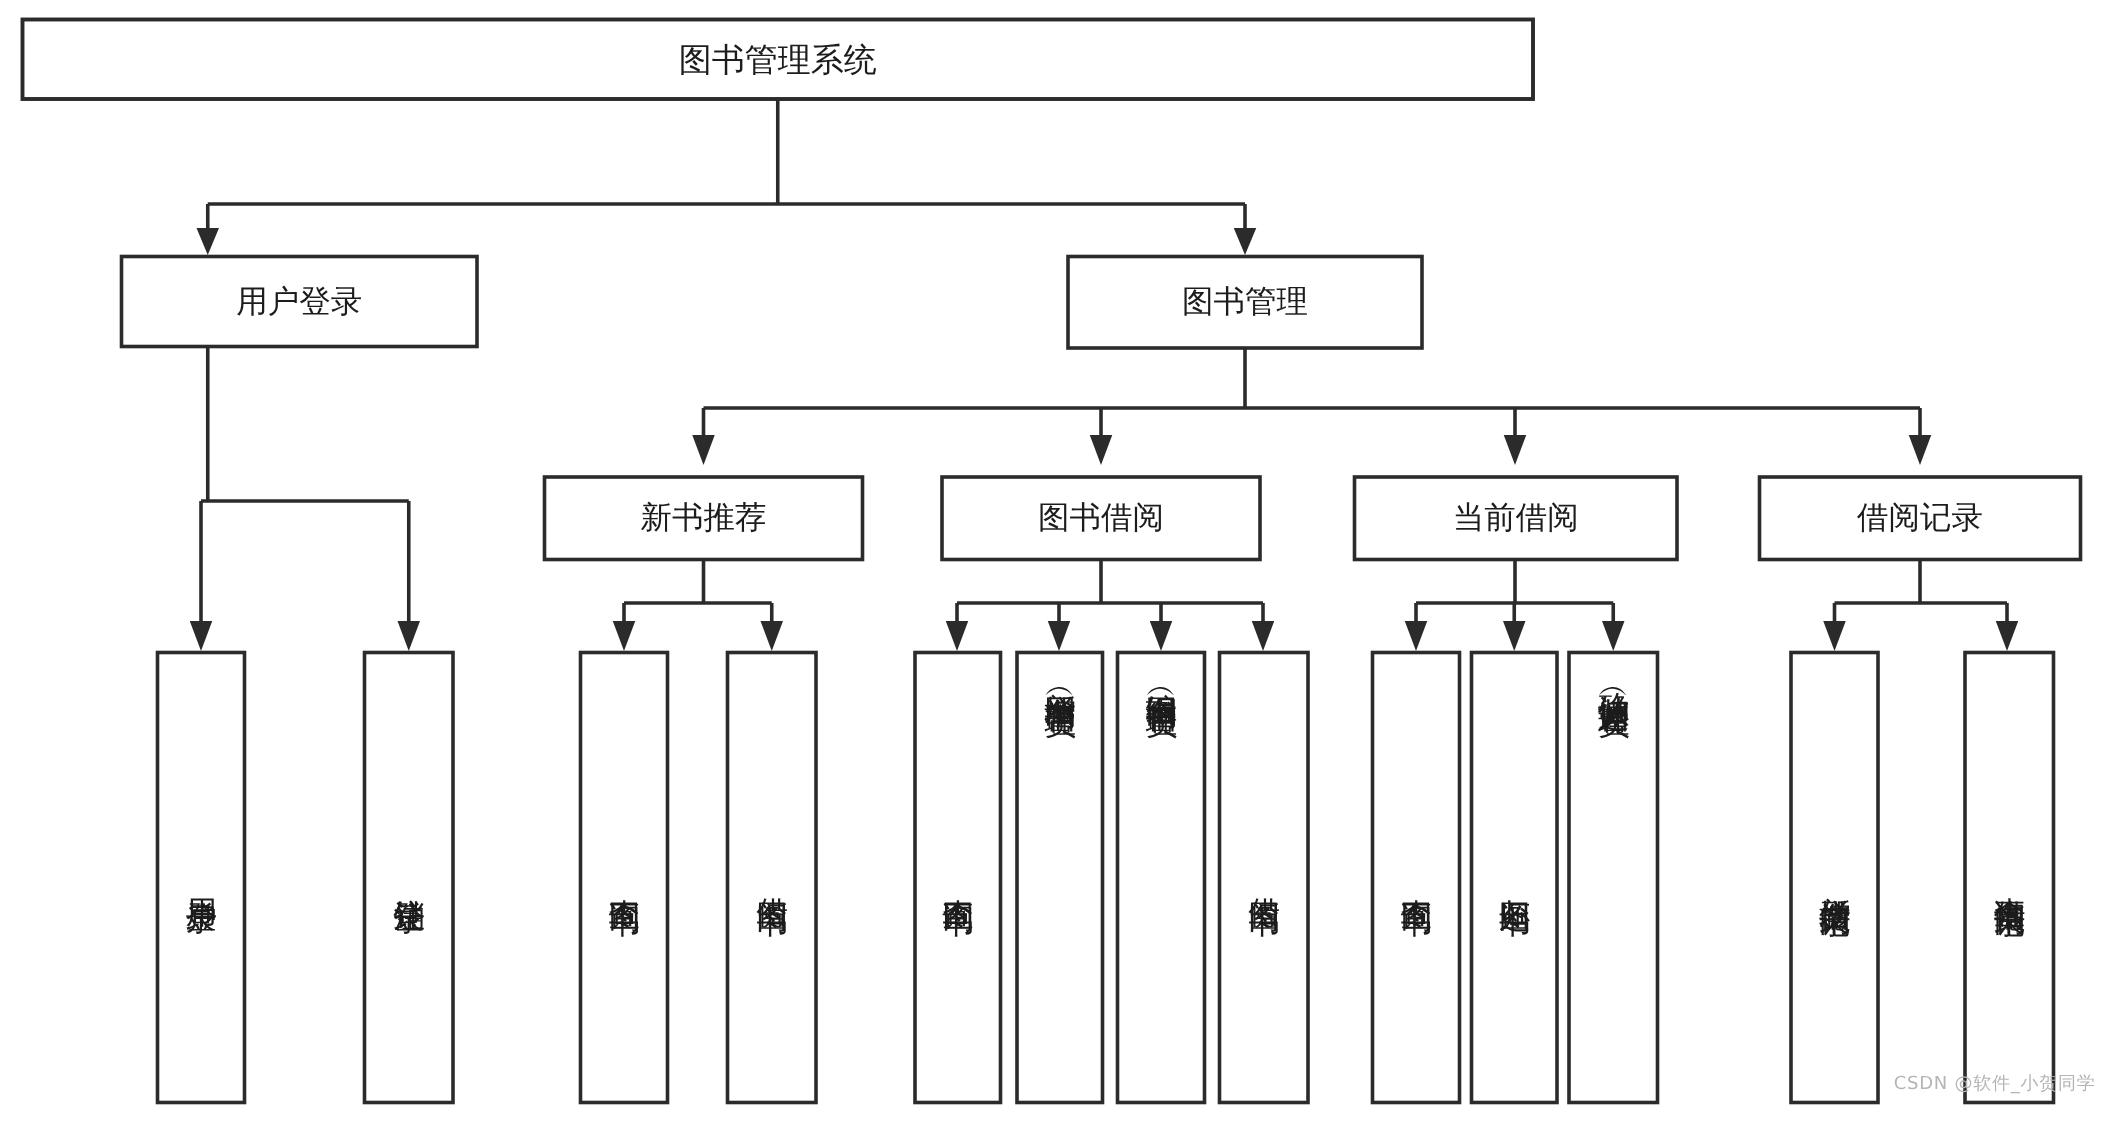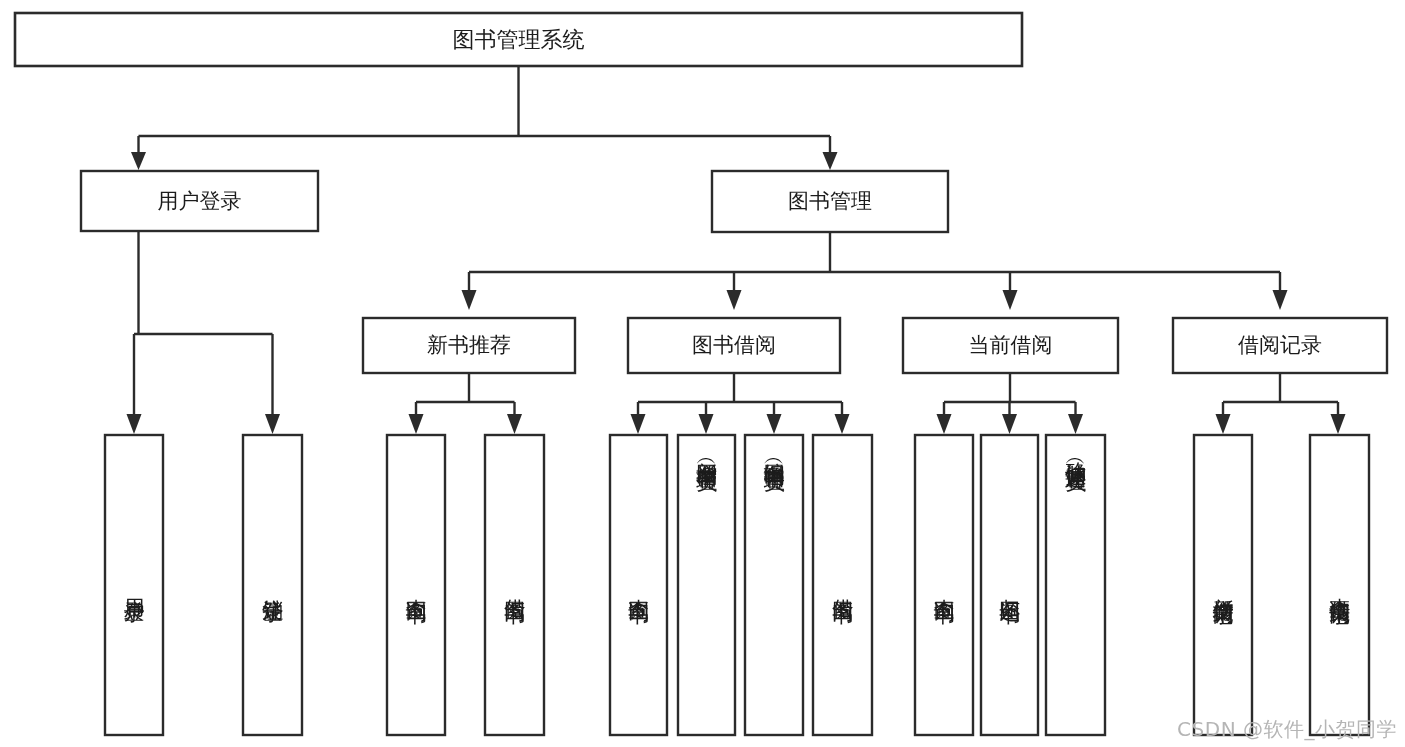--- a/index.html
+++ b/index.html
@@ -72,23 +72,23 @@
     font-size: 21px;
     line-height: 1.08;
     letter-spacing: 1.5px;
     color: #1c1c1c;
     white-space: nowrap;
     pointer-events: none;
   }
   .watermark {
     position: absolute;
     right: 8px;
-    bottom: 4px;
-    font-family: "DejaVu Sans", "Liberation Sans", sans-serif;
-    font-size: 20px;
+    bottom: 16px;
+    font-family: "DejaVu Sans", "Liberation Sans", sans-serif;
+    font-size: 12px;
     color: #b5b5b5;
     letter-spacing: 0.5px;
     white-space: nowrap;
     margin-top: 32px;
   }
 </style>
 </head>
 <body>
 
 <div id="diagram-root">

